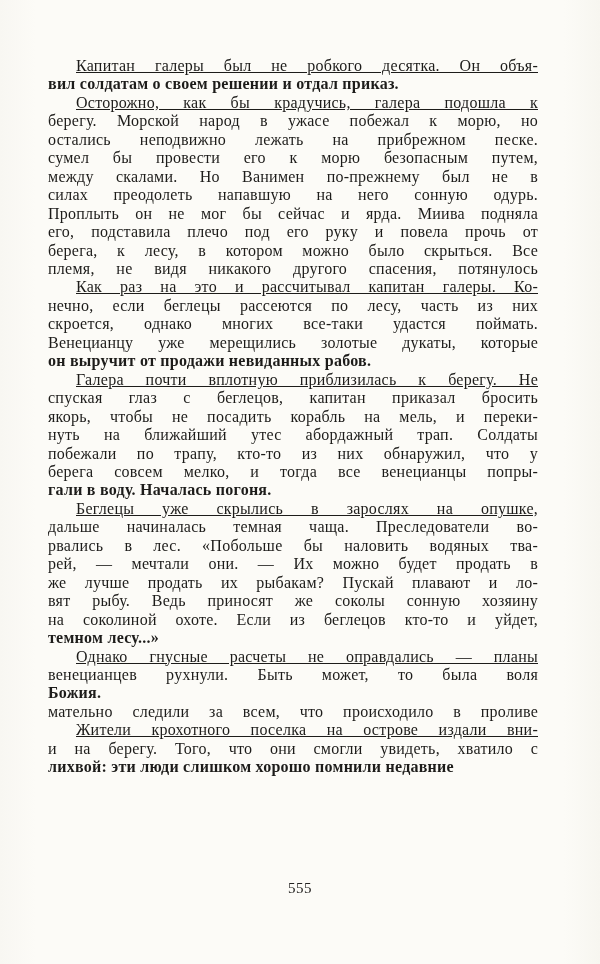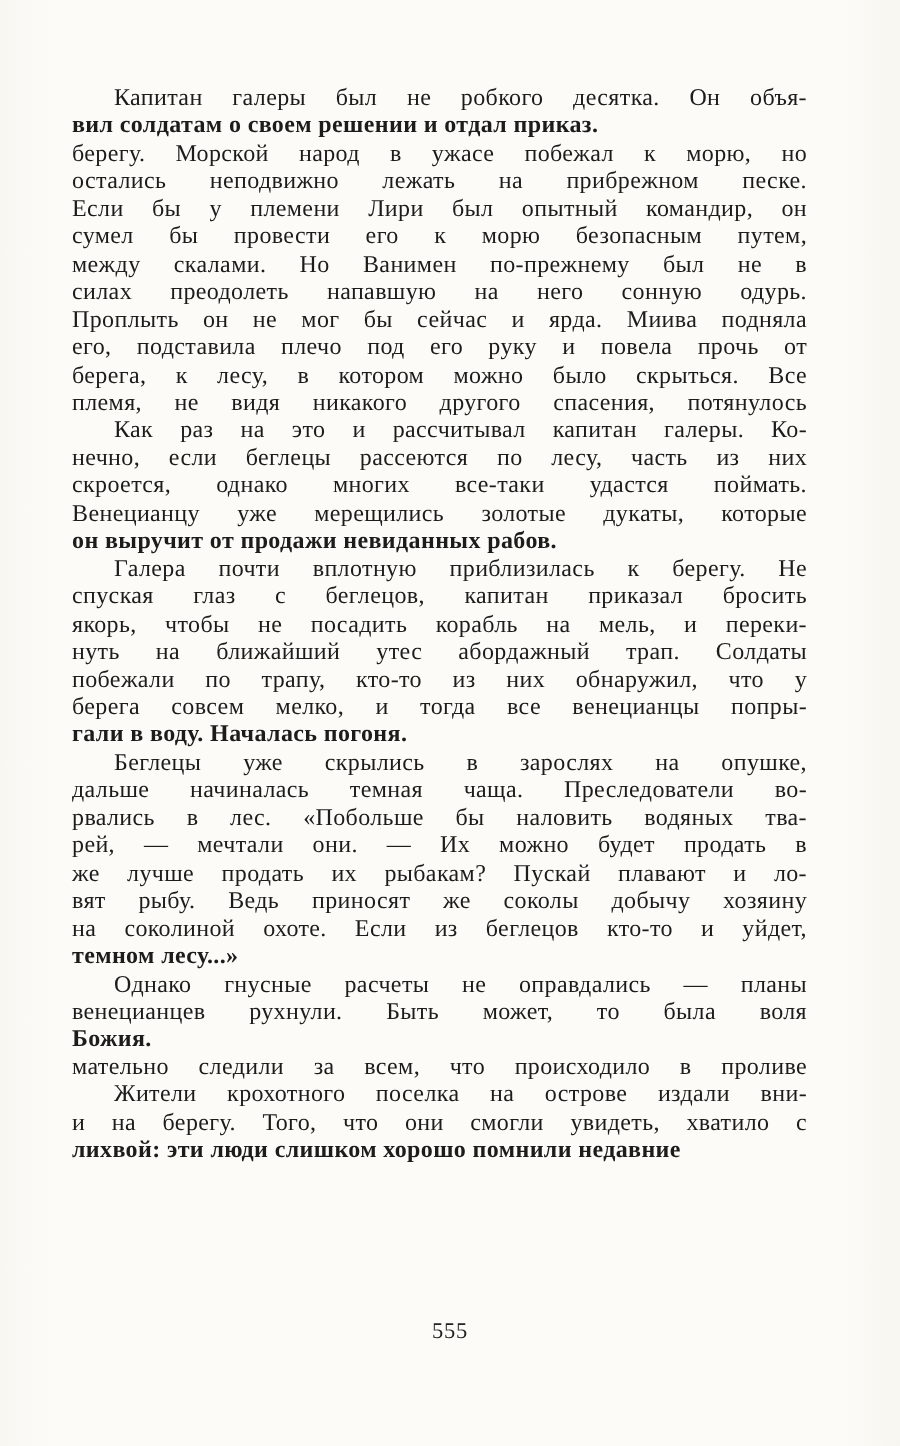--- a/index.html
+++ b/index.html
@@ -29,20 +29,21 @@
   .line {
     font-size: 16px;
     line-height: 18.45px;
     letter-spacing: 0.25px;
     text-align: justify;
     text-align-last: justify;
     white-space: normal;
   }
   .line.para-start {
     text-indent: 28px;
+    text-decoration: underline;
   }
   .line.para-end {
     text-align-last: left;
     font-weight: bold;
   }
   .page-number {
     position: absolute;
     top: 880px;
     left: 0;
     width: 100%;
@@ -52,23 +53,23 @@
     color: #222120;
   }
 </style>
 </head>
 <body>
 
 <div class="scan-page">
   <div class="text-block">
       <div class="line para-start">Капитан галеры был не робкого десятка. Он объя-</div>
       <div class="line para-end">вил солдатам о своем решении и отдал приказ.</div>
+      <div class="line para-start">Осторожно, как бы крадучись, галера подошла к</div>
       <div class="line">берегу. Морской народ в ужасе побежал к морю, но</div>
       <div class="line">остались неподвижно лежать на прибрежном песке.</div>
-      <div class="line">Если бы у племени Лири был опытный командир, он</div>
       <div class="line">сумел бы провести его к морю безопасным путем,</div>
       <div class="line">между скалами. Но Ванимен по-прежнему был не в</div>
       <div class="line">силах преодолеть напавшую на него сонную одурь.</div>
       <div class="line">Проплыть он не мог бы сейчас и ярда. Миива подняла</div>
       <div class="line">его, подставила плечо под его руку и повела прочь от</div>
       <div class="line">берега, к лесу, в котором можно было скрыться. Все</div>
       <div class="line">племя, не видя никакого другого спасения, потянулось</div>
       <div class="line para-start">Как раз на это и рассчитывал капитан галеры. Ко-</div>
       <div class="line">нечно, если беглецы рассеются по лесу, часть из них</div>
       <div class="line">скроется, однако многих все-таки удастся поймать.</div>
@@ -79,21 +80,21 @@
       <div class="line">якорь, чтобы не посадить корабль на мель, и переки-</div>
       <div class="line">нуть на ближайший утес абордажный трап. Солдаты</div>
       <div class="line">побежали по трапу, кто-то из них обнаружил, что у</div>
       <div class="line">берега совсем мелко, и тогда все венецианцы попры-</div>
       <div class="line para-end">гали в воду. Началась погоня.</div>
       <div class="line para-start">Беглецы уже скрылись в зарослях на опушке,</div>
       <div class="line">дальше начиналась темная чаща. Преследователи во-</div>
       <div class="line">рвались в лес. «Побольше бы наловить водяных тва-</div>
       <div class="line">рей, — мечтали они. — Их можно будет продать в</div>
       <div class="line">же лучше продать их рыбакам? Пускай плавают и ло-</div>
-      <div class="line">вят рыбу. Ведь приносят же соколы добычу хозяину</div>
+      <div class="line">вят рыбу. Ведь приносят же соколы сонную хозяину</div>
       <div class="line">на соколиной охоте. Если из беглецов кто-то и уйдет,</div>
       <div class="line para-end">темном лесу...»</div>
       <div class="line para-start">Однако гнусные расчеты не оправдались — планы</div>
       <div class="line">венецианцев рухнули. Быть может, то была воля</div>
       <div class="line para-end">Божия.</div>
       <div class="line">мательно следили за всем, что происходило в проливе</div>
       <div class="line para-start">Жители крохотного поселка на острове издали вни-</div>
       <div class="line">и на берегу. Того, что они смогли увидеть, хватило с</div>
       <div class="line para-end">лихвой: эти люди слишком хорошо помнили недавние</div>
     </div>

